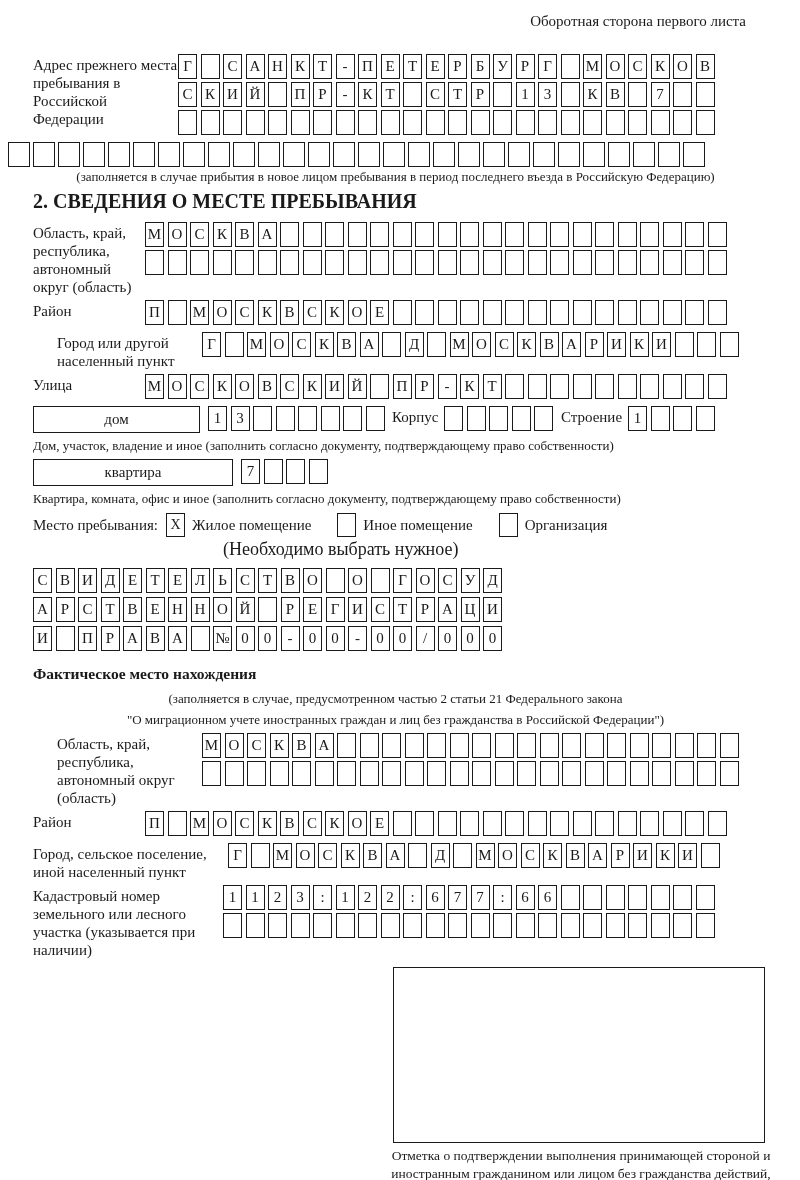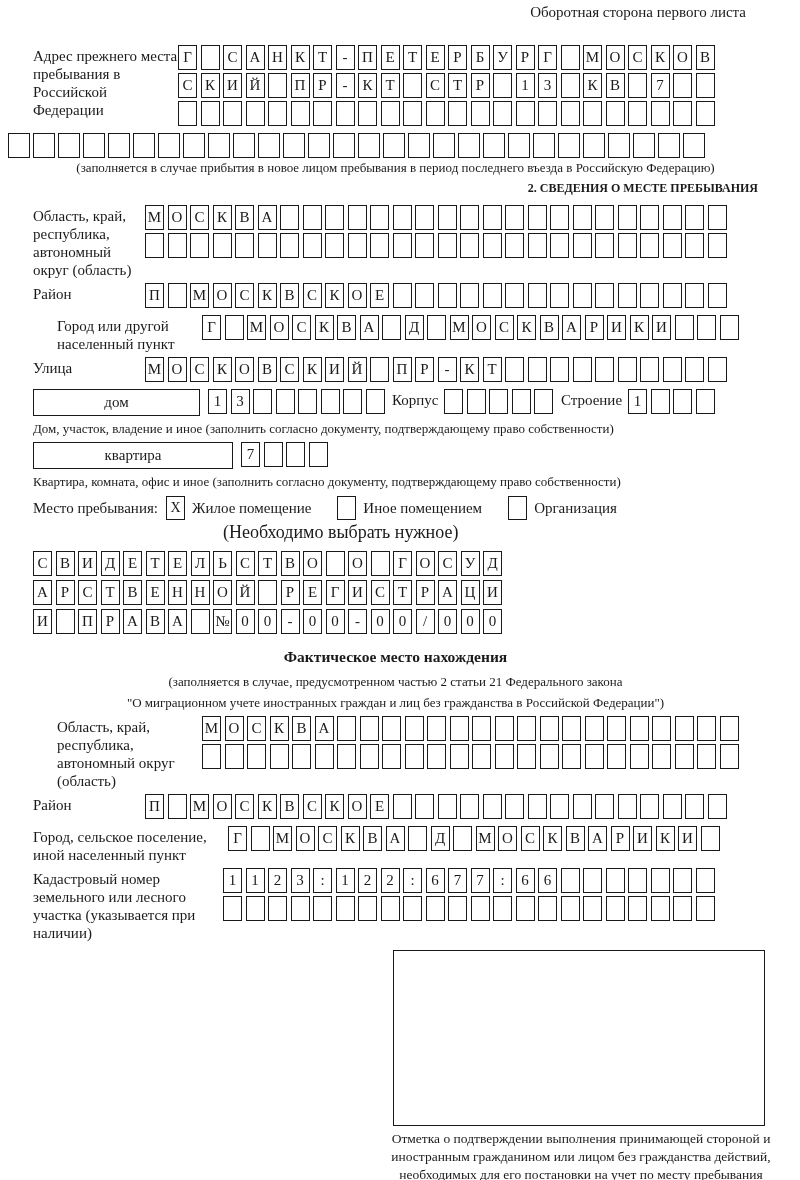--- a/index.html
+++ b/index.html
@@ -1,20 +1,20 @@
 <!DOCTYPE html>
 <html><head>
 <meta charset="utf-8">
 <style>
   html,body{margin:0;padding:0;background:#fff;}
   .page{
     position:relative;
     width:800px;height:1180px;
     box-sizing:border-box;
-    padding:4px 42px 0 33px;
+    padding:13px 42px 0 33px;
     font-family:"Liberation Serif","DejaVu Serif",serif;
     color:#1a1a1a;
     background:#fff;
     overflow:hidden;
   }
   .corner{text-align:right;font-size:15px;padding-right:12px;margin-bottom:24px;}
   .row{display:flex;align-items:flex-start;margin-bottom:4px;}
   .lbl{font-size:15px;line-height:18px;flex:0 0 auto;padding-top:2px;}
   .lbl-a{width:145px;}
   .lbl-b{width:112px;}
@@ -29,39 +29,39 @@
     width:17px;height:23px;
     border:1.6px solid #1a1a1a;
     margin-right:3.5px;
     font-size:15px;line-height:1;
     flex:0 0 auto;
   }
   .fullrow{margin-left:-25px;margin-bottom:2px;}
   .fullrow .cell{width:19.5px;}
   .note{font-size:13px;line-height:16px;margin-bottom:5px;}
   .center{text-align:center;}
-  .h2{font-size:12px;font-weight:bold;text-align:right;margin:3px 0 9px 0;}
+  .h2{font-size:20px;font-weight:bold;text-align:left;margin:3px 0 9px 0;}
   .wbox{
     display:inline-flex;align-items:center;justify-content:center;
     height:25px;border:1.6px solid #1a1a1a;
     font-size:15px;margin-right:8px;flex:0 0 auto;
   }
   .wbox-house{width:165px;}
   .wbox-apt{width:198px;}
   .inline-lbl{font-size:15px;padding:3px 6px 0 4px;flex:0 0 auto;}
   .stay-row{display:flex;align-items:center;margin:6px 0 2px 0;text-align:right;}
   .stay-lbl{font-size:15px;margin-right:8px;}
   .cbox{
     display:inline-flex;align-items:center;justify-content:center;
     width:17px;height:22px;border:1.6px solid #1a1a1a;
     font-size:14px;margin-right:7px;flex:0 0 auto;
   }
   .opt-lbl{font-size:15px;margin-right:26px;}
   .stay-note{font-size:18px;margin:0 0 8px 190px;}
-  .fact-title{font-size:15.5px;font-weight:bold;text-align:center;margin:10px 0 8px 0;}
+  .fact-title{font-size:15.5px;font-weight:bold;margin:10px 0 8px 0;}
   .stamp-box{
     width:370px;height:174px;
     border:1.6px solid #1a1a1a;
     margin:8px 0 4px 360px;
   }
   .stamp-caption{
     width:420px;margin-left:338px;
     font-size:13.5px;line-height:18px;text-align:center;
   }
   .doc-row .cells{margin-bottom:4px;}
@@ -385,21 +385,21 @@
         <span class="cell"></span>
       </div>
   </div>
   <div class="note">Квартира, комната, офис и иное (заполнить согласно документу, подтверждающему право собственности)</div>
 
   <div class="stay-row">
     <span class="stay-lbl">Место пребывания:</span>
     <span class="cbox">X</span>
     <span class="opt-lbl">Жилое помещение</span>
     <span class="cbox"></span>
-    <span class="opt-lbl">Иное помещением</span>
+    <span class="opt-lbl">Иное помещение</span>
     <span class="cbox"></span>
     <span class="opt-lbl">Организация</span>
   </div>
   <div class="stay-note">(Необходимо выбрать нужное)</div>
 
   <div class="row doc-row">
     <div class="cellcol">
       <div class="cells">
           <span class="cell">С</span>
           <span class="cell">В</span>

